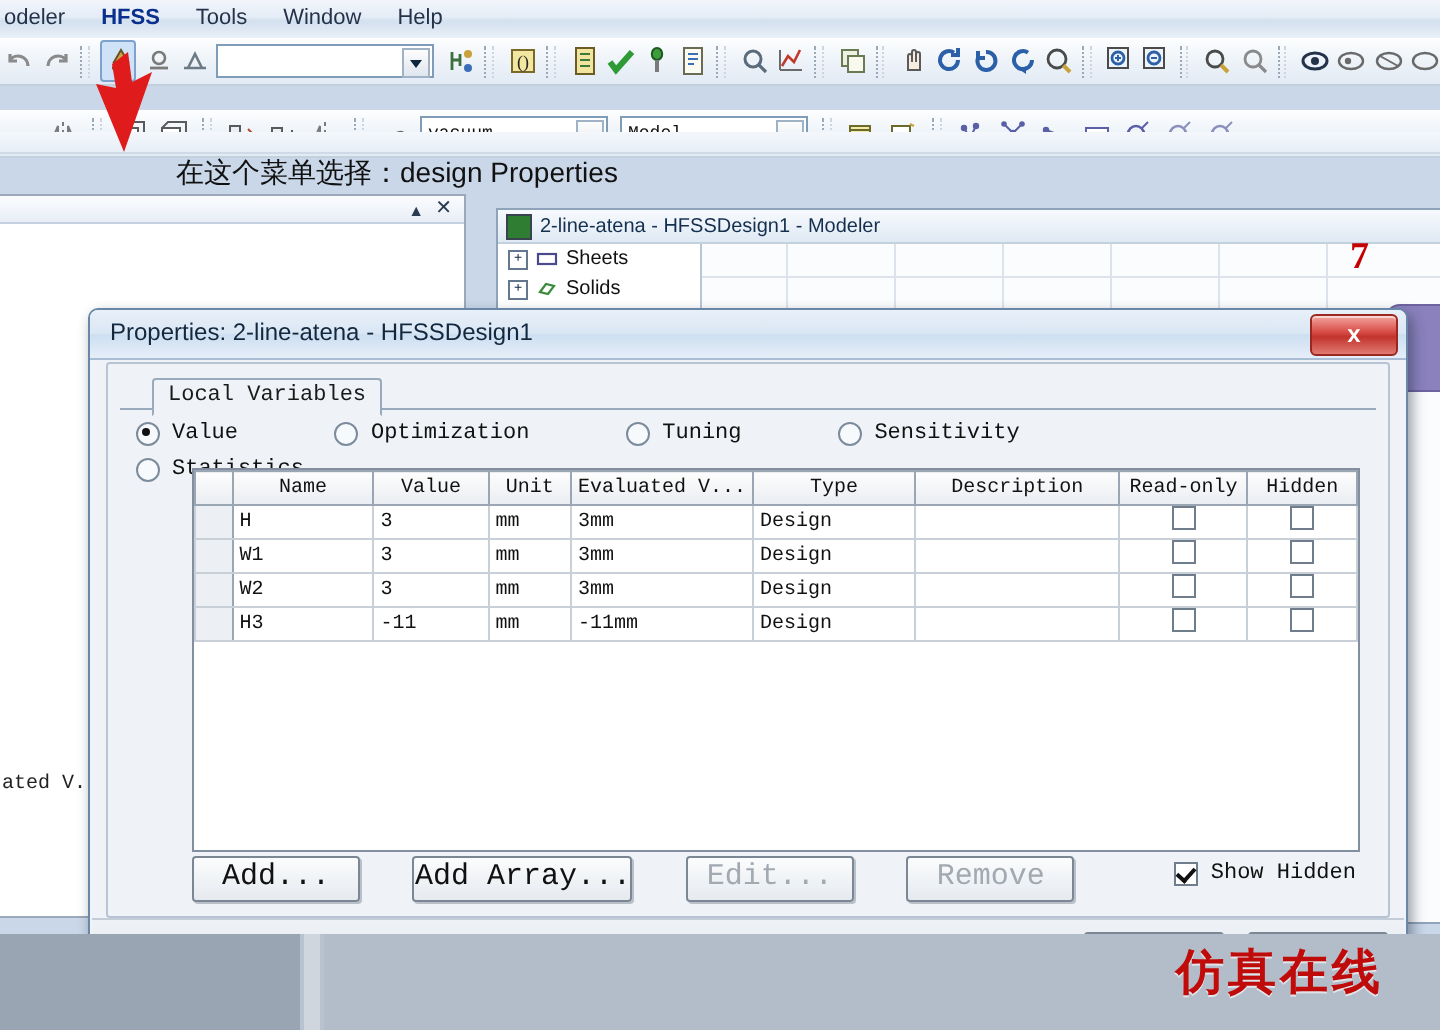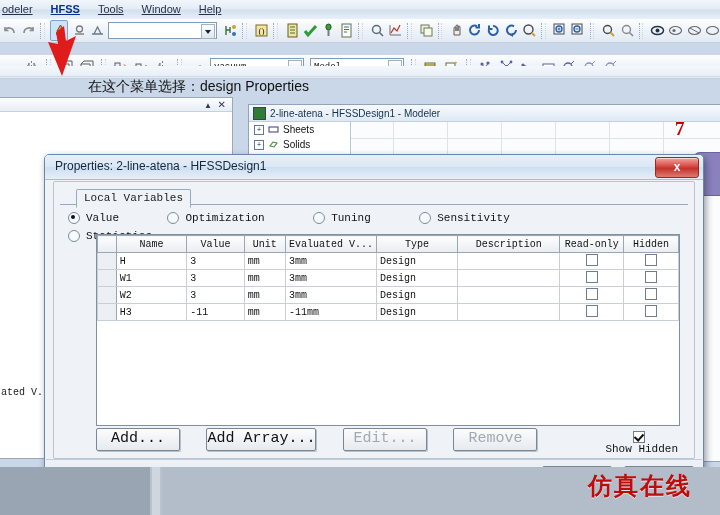--- a/index.html
+++ b/index.html
@@ -8,21 +8,21 @@
     font-family:"Liberation Sans",sans-serif;
     background:#ffffff;
     -webkit-font-smoothing:none;
   }
   
   #app{position:absolute;left:0;top:0;width:720px;height:515px;background:#c9d7e8;}
 
   .menubar{position:absolute;left:0;top:0;width:720px;height:19px;
     background:linear-gradient(to bottom,#f2f6fb 0%,#e4ecf6 45%,#d3e0ee 55%,#e9f0f8 100%);
     border-bottom:1px solid #b8c8da;display:flex;align-items:center;}
-  .menubar .mi{font-size:11px;color:#24324a;padding:0 9px;line-height:19px;white-space:nowrap;text-decoration:underline;}
+  .menubar .mi{font-size:11px;color:#24324a;padding:0 9px;line-height:19px;white-space:nowrap;}
   .menubar .mi.first{padding-left:2px;color:#24324a;}
   .menubar .mi.hl{color:#0a2f8c;font-weight:bold;}
 
   .tbrow{position:absolute;left:0;width:720px;height:23px;
     background:linear-gradient(to bottom,#fdfefe 0%,#eef3f9 50%,#e2eaf4 100%);
     border-bottom:1px solid #c3d0de;display:flex;align-items:center;}
   #tb1{top:19px;}
   #tb2{top:55px;}
   #tb3{top:66px;height:10px;background:linear-gradient(to bottom,#f4f8fc,#e7eef6);border-bottom:1px solid #cfdae6;}
 
@@ -124,21 +124,21 @@
   .emptyarea{position:absolute;left:42px;top:175px;right:14px;height:68px;background:#fff;
       border:1px solid #828f9e;border-top:none;}
 
   .btnrow{position:absolute;left:42px;bottom:8px;right:14px;height:22px;}
   .btn{display:inline-block;min-width:82px;height:21px;line-height:20px;text-align:center;
       font-family:"Liberation Mono",monospace;font-size:15px;color:#111;
       background:linear-gradient(to bottom,#fbfcfd,#e6eaef);border:1px solid #7b8794;
       border-radius:2px;margin-right:22px;box-shadow:1px 1px 0 rgba(120,130,145,.45);}
   .btn.dis{color:#a2a9b1;}
   .showhid{position:absolute;right:2px;top:3px;font-family:"Liberation Mono",monospace;
-      font-size:11px;color:#111;display:inline-flex;align-items:center;flex-direction:column;}
+      font-size:11px;color:#111;display:inline-flex;align-items:center;}
   .showhid .cbx{margin-right:6px;position:relative;}
   .showhid .cbx:after{content:"";position:absolute;left:2px;top:0px;width:4px;height:7px;
       border:solid #111;border-width:0 2px 2px 0;transform:rotate(42deg);}
 
   .footer{position:absolute;left:1px;right:1px;bottom:1px;height:34px;
       background:linear-gradient(to bottom,#eef2f6,#e2e8ef);border-top:1px solid #c3cdd8;
       border-radius:0 0 3px 3px;}
   .okbtn{position:absolute;right:90px;top:6px;width:68px;height:22px;
       background:linear-gradient(to bottom,#fcfdfd,#e7ebf0);border:1px solid #7b8794;border-radius:2px;
       font-family:"DejaVu Sans",sans-serif;font-size:12px;color:#111;text-align:center;line-height:21px;}

